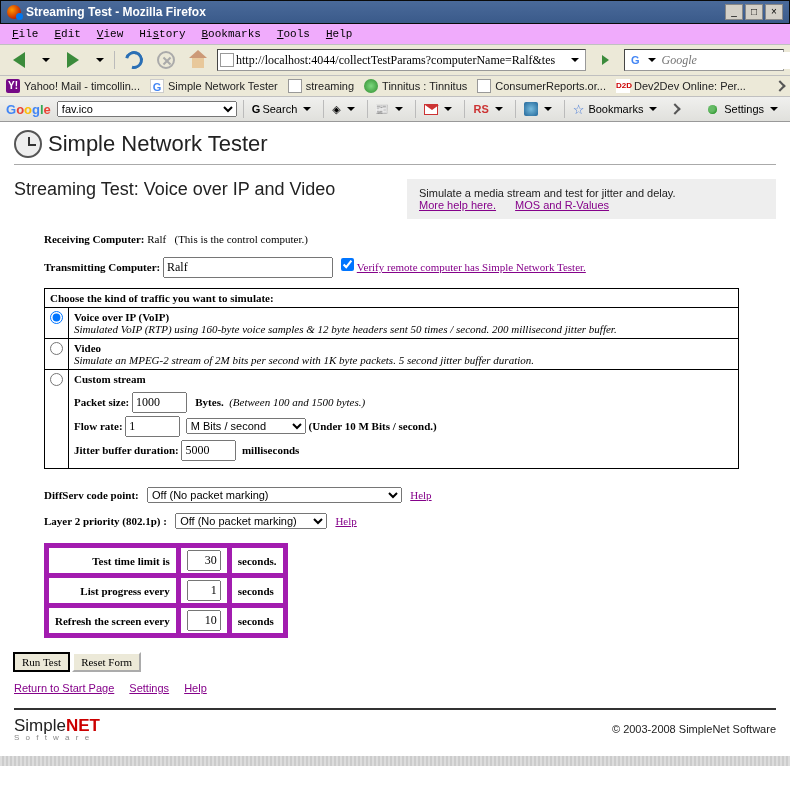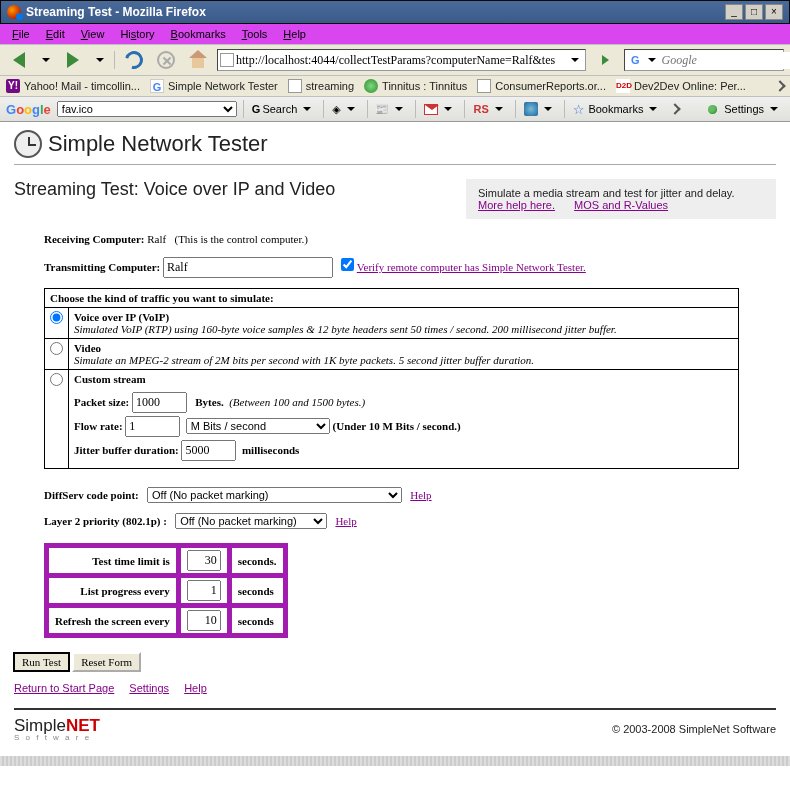--- a/index.html
+++ b/index.html
@@ -3,21 +3,21 @@
 <meta charset="utf-8">
 <style>
 * { box-sizing: border-box; margin: 0; padding: 0; }
 body { font-family: Tahoma, Arial, sans-serif; font-size: 11px; background: #fff; width: 790px; }
 .titlebar { background: linear-gradient(#4a6a9a, #3a5a8a); color: #fff; padding: 3px 6px; display: flex; align-items: center; border: 1px solid #0a0a0a; }
 .titlebar .icon { width: 14px; height: 14px; background: radial-gradient(circle at 35% 35%, #f90, #c30 60%, #801 100%); border-radius: 50%; margin-right: 5px; display: inline-block; position: relative; }
 .titlebar .icon::after { content: ""; position: absolute; right: -2px; bottom: -1px; width: 7px; height: 7px; background: #07e; border-radius: 50%; }
 .titlebar .title { flex: 1; font-weight: bold; font-size: 12px; }
 .winbtns { display: flex; gap: 2px; }
 .winbtn { width: 18px; height: 16px; background: #d4d0c8; border: 1px solid #888; font-size: 10px; line-height: 14px; text-align: center; color: #000; cursor: default; }
-.menubar { background: #d946ef; padding: 2px 6px; display: flex; gap: 4px; border-bottom: 1px solid #c0c0c0; }
+.menubar { background: #f0abfc; padding: 2px 6px; display: flex; gap: 4px; border-bottom: 1px solid #c0c0c0; font-family: Liberation Mono, monospace; }
 .menubar span { padding: 2px 6px; }
 .menubar span u { text-decoration: underline; }
 .navbar { background: #ece9d8; padding: 3px 6px; display: flex; align-items: center; gap: 6px; border-bottom: 1px solid #c0c0c0; }
 .navbtn { width: 26px; height: 24px; display: inline-flex; align-items: center; justify-content: center; }
 .arrow-l { width: 0; height: 0; border-top: 8px solid transparent; border-bottom: 8px solid transparent; border-right: 12px solid #3b8b3b; }
 .arrow-r { width: 0; height: 0; border-top: 8px solid transparent; border-bottom: 8px solid transparent; border-left: 12px solid #3b8b3b; }
 .reload { width: 18px; height: 18px; border: 3px solid #2a6fb5; border-radius: 50%; border-left-color: transparent; transform: rotate(-30deg); }
 .stopx { width: 18px; height: 18px; border: 2px solid #aaa; border-radius: 50%; position: relative; }
 .stopx::before, .stopx::after { content: ""; position: absolute; left: 3px; top: 7px; width: 10px; height: 2px; background: #aaa; }
 .stopx::before { transform: rotate(45deg); }
@@ -54,21 +54,21 @@
 .tools-ico { width: 14px; height: 14px; background: radial-gradient(circle,#7bd,#269); border-radius: 2px; }
 .star-ico { color: #4075d6; font-size: 13px; }
 .bulb { width: 9px; height: 9px; background: #6b6; border-radius: 50%; box-shadow: inset -1px -1px 2px #393; }
 .content { padding: 8px 14px 14px 14px; background: #fff; }
 .apptitle { display: flex; align-items: center; gap: 6px; font-size: 22px; font-family: Arial; color: #222; border-bottom: 1px solid #aaa; padding-bottom: 6px; margin-bottom: 14px; }
 .clock-icon { width: 28px; height: 28px; border: 2px solid #555; border-radius: 50%; position: relative; background: #eee; }
 .clock-icon::before { content: ""; position: absolute; left: 12px; top: 5px; width: 2px; height: 9px; background: #333; }
 .clock-icon::after { content: ""; position: absolute; left: 12px; top: 12px; width: 8px; height: 2px; background: #333; }
 .row2 { display: flex; gap: 20px; align-items: flex-start; margin-bottom: 14px; }
 .pagetitle { font-size: 18px; font-family: Arial; color: #222; flex: 1; }
-.helpbox { background: #eee; padding: 8px 12px; font-size: 11px; color: #222; width: 310px; }
+.helpbox { background: #eee; padding: 8px 12px; font-size: 11px; color: #222; width: 369px; }
 .helpbox a { color: #85028A; margin-right: 16px; }
 .form-area { padding: 0 0 0 30px; font-size: 11px; font-family: Verdana, Tahoma; }
 .lbl { font-weight: bold; margin-top: 44px; }
 .link { color: #85028A; text-decoration: underline; cursor: pointer; }
 input[type=text] { font-family: Tahoma; font-size: 12px; padding: 1px 2px; }
 .tx-input { width: 170px; }
 .traffic-table { border-collapse: collapse; width: 695px; margin-top: 10px; }
 .traffic-table td { border: 1px solid #000; padding: 3px 5px; vertical-align: top; font-size: 11px; }
 .traffic-table .hdr { font-weight: bold; border-bottom: 1px solid #000; }
 .traffic-table .desc { font-style: italic; }
@@ -264,21 +264,21 @@
           <div class="custom-inner">
             <div>
               <span class="lbl">Packet size:</span>
               <input type="text" class="small-input" value="1000" style="">
               &nbsp;&nbsp;<span class="lbl">Bytes.</span>
               &nbsp;<span class="desc">(Between 100 and 1500 bytes.)</span>
             </div>
             <div>
               <span class="lbl">Flow rate:</span>
               <input type="text" class="small-input" value="1" style="">
-              &nbsp;<select style="width:144px;"><option>M Bits / second</option></select>
+              &nbsp;<select style="width:120px;"><option>M Bits / second</option></select>
               <span class="lbl">(Under 10 M Bits / second.)</span>
             </div>
             <div>
               <span class="lbl">Jitter buffer duration:</span>
               <input type="text" class="small-input" value="5000" style="">
               &nbsp;<span class="lbl">milliseconds</span>
             </div>
           </div>
         </td>
       </tr>

